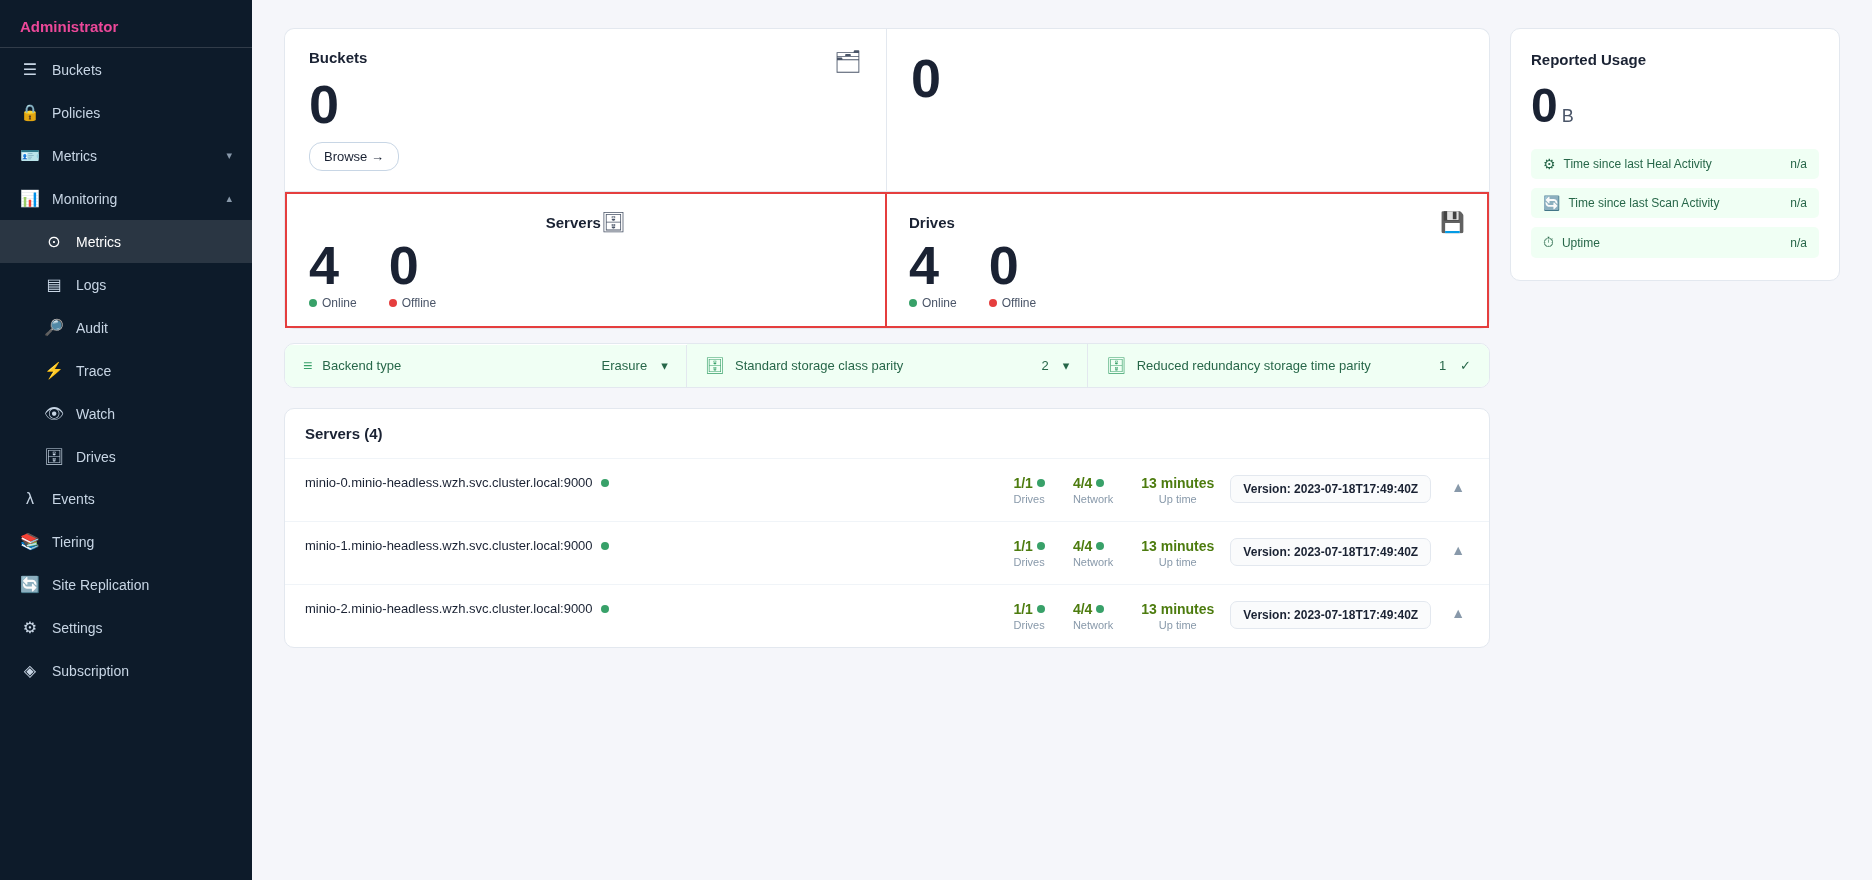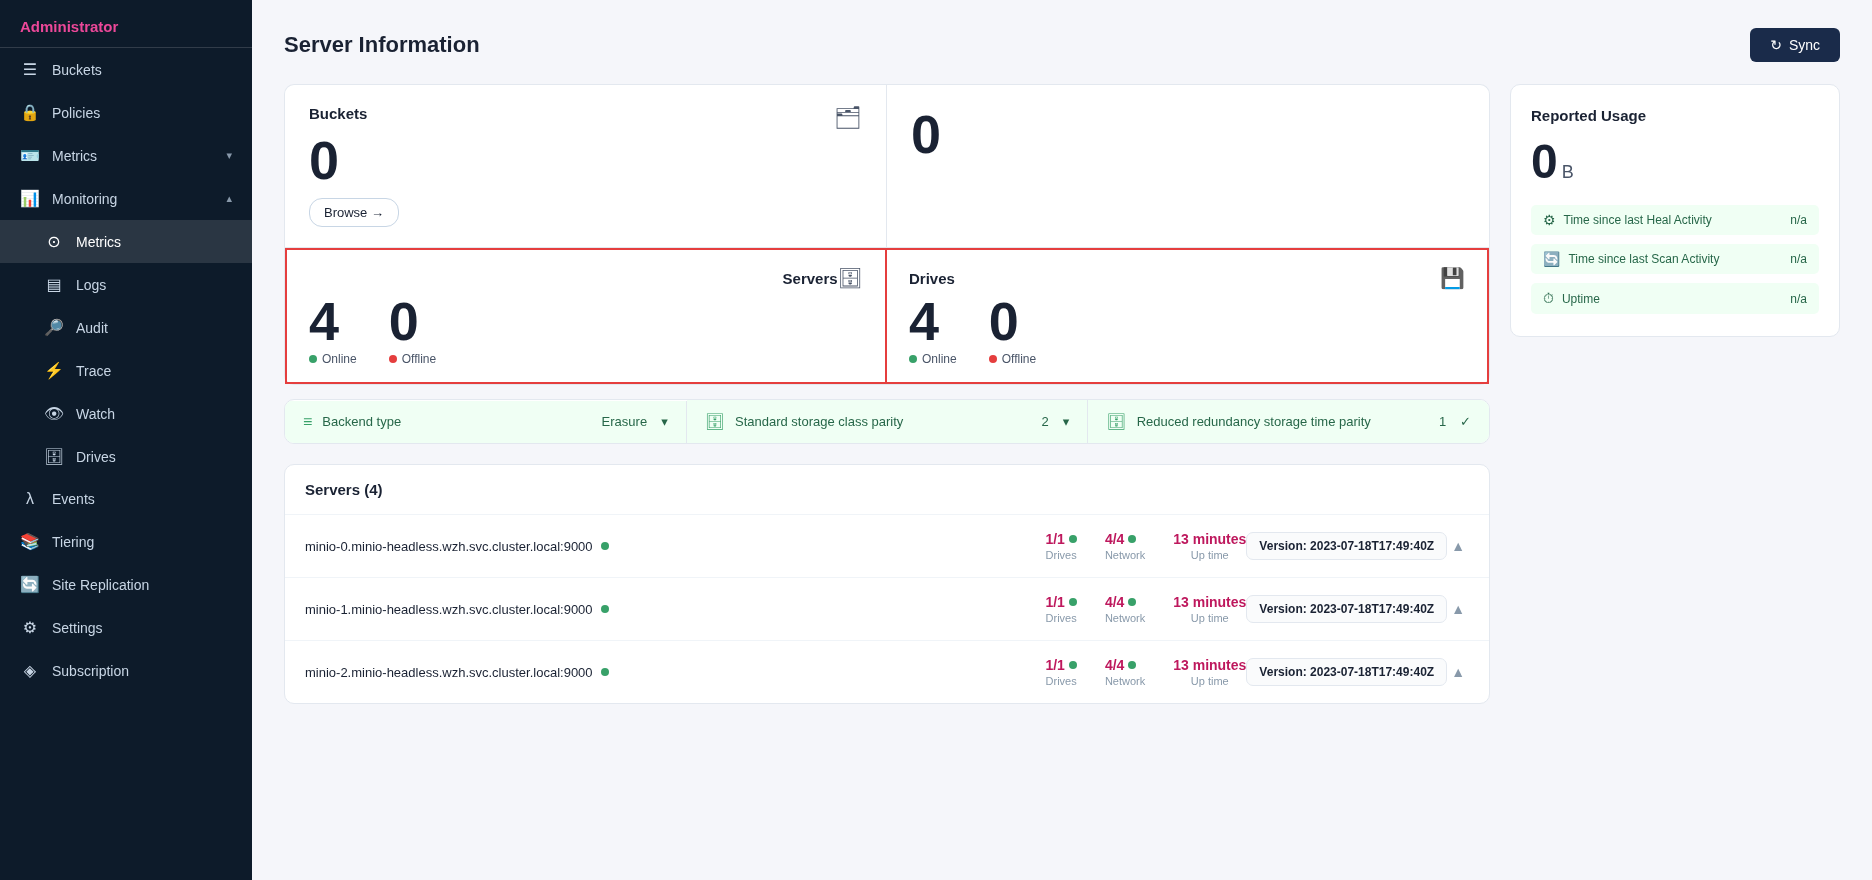--- a/index.html
+++ b/index.html
@@ -118,30 +118,30 @@
     .info-bar-icon { color: #38a169; font-size: 16px; }
     .info-bar-label { color: #276749; font-size: 13px; font-weight: 500; flex: 1; }
     .info-bar-value { color: #276749; font-size: 13px; }
     .info-bar-arrow { color: #276749; font-size: 13px; margin-left: 4px; }
 
     
     .servers-section { background: #fff; border: 1px solid #e3e8ef; border-radius: 10px; overflow: hidden; }
     .servers-title { font-size: 15px; font-weight: 600; color: #1a2233; padding: 16px 20px; border-bottom: 1px solid #f0f4f8; }
     .server-row {
       display: flex;
-      align-items: center;
+      align-items: flex-start;
       padding: 16px 20px;
       border-bottom: 1px solid #f0f4f8;
-      gap: 0;
+      gap: 16px;
     }
     .server-row:last-child { border-bottom: none; }
     .server-name { font-size: 13px; color: #1a2233; font-weight: 500; flex: 1; display: flex; align-items: center; gap: 8px; }
     .server-stats { display: flex; gap: 28px; }
     .server-stat { text-align: center; }
-    .server-stat-value { font-size: 14px; font-weight: 600; color: #be185d; display: flex; align-items: center; gap: 4px; }
+    .server-stat-value { font-size: 14px; font-weight: 600; color: #4d7c0f; display: flex; align-items: center; gap: 4px; }
     .server-stat-label { font-size: 11px; color: #8899aa; margin-top: 2px; }
     .server-version {
       border: 1px solid #e3e8ef;
       border-radius: 7px;
       padding: 6px 12px;
       font-size: 12px;
       color: #4a5568;
       background: #fafbfc;
     }
     .server-version span { font-weight: 600; color: #1a2233; }
@@ -215,27 +215,20 @@
     <span class="icon">⚙</span>
     <span class="label">Settings</span>
   </div>
   <div class="sidebar-item">
     <span class="icon">◈</span>
     <span class="label">Subscription</span>
   </div>
 </nav>
 
 <main class="main">
-  <div class="page-header">
-    <h1 class="page-title">Server Information</h1>
-    <button class="sync-btn">
-      <span>↻</span>
-      <span>Sync</span>
-    </button>
-  </div>
 
   <div class="layout-wrapper">
     <div class="layout-left">
 
       <div style="background:#fff; border:1px solid #e3e8ef; border-radius:10px 10px 0 0; display:grid; grid-template-columns:1fr 1fr; border-bottom:none;">
         <div style="padding:20px 24px; border-right:1px solid #e3e8ef;">
           <div style="display:flex;justify-content:space-between;align-items:flex-start;">
             <span style="font-size:15px;font-weight:700;color:#1a2233;">Buckets</span>
             <span style="font-size:22px;color:#4a5568;">🗂</span>
           </div>
@@ -245,21 +238,21 @@
           </button>
         </div>
         <div style="padding:20px 24px;">
           <div style="font-size:54px;font-weight:800;color:#1a2233;line-height:1.1;">0</div>
         </div>
       </div>
 
       <div style="background:#fff; border:1px solid #e3e8ef; border-radius:0 0 10px 10px; display:grid; grid-template-columns:1fr 1fr; margin-bottom:14px;">
 
         <div style="border:2.5px solid #e53e3e; padding:16px 22px; display:flex; flex-direction:column; gap:4px;">
-          <div style="display:flex;justify-content:flex-end;align-items:center;">
+          <div style="display:flex;justify-content:center;align-items:center;">
             <span style="font-size:15px;font-weight:700;color:#1a2233;">Servers</span>
             <span style="font-size:20px;color:#4a5568;">🗄</span>
           </div>
           <div style="display:flex;gap:32px;align-items:flex-end;">
             <div>
               <div style="font-size:54px;font-weight:800;color:#1a2233;line-height:1;">4</div>
               <div style="display:flex;align-items:center;gap:5px;margin-top:4px;">
                 <span class="dot dot-green"></span>
                 <span style="font-size:12px;color:#4a5568;">Online</span>
               </div>

